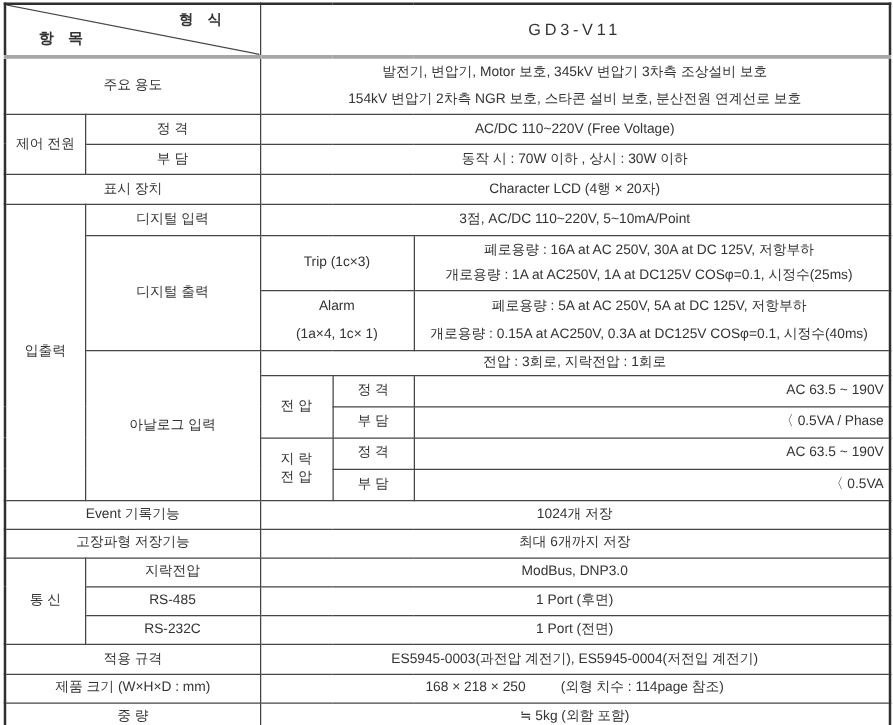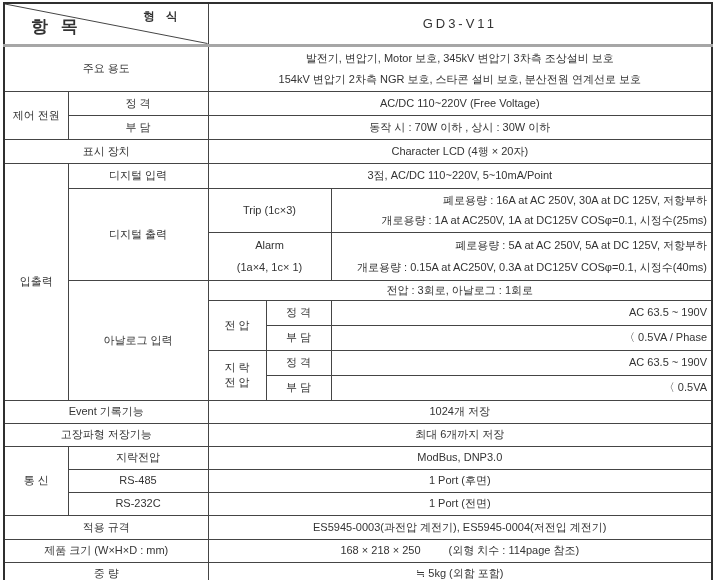--- a/index.html
+++ b/index.html
@@ -48,33 +48,33 @@
     letter-spacing: 4px;
     font-weight: bold;
     font-size: 11.5px;
   }
   .diag-bottom {
     position: absolute;
     bottom: 5px;
     left: 26px;
     letter-spacing: 4px;
     font-weight: bold;
-    font-size: 17px;
+    font-size: 12px;
   }
   td.model-cell {
     font-size: 13px;
     letter-spacing: 3px;
     color: #333;
     margin-left: 40px;
   }
   td.lbl { text-align: center; }
   td.val { text-align: center; }
   td.val-left { text-align: right; padding-left: 12px; }
   .twoline div { line-height: 21px; }
-  td.detail { text-align: right; padding-left: 0; }
+  td.detail { text-align: center; padding-left: 0; }
   td.detail div { line-height: 20px; white-space: nowrap; }
   td.alarm-lbl div { line-height: 22px; }
   td.alarm-detail div { line-height: 22px; white-space: nowrap; }
   .size-note { margin-left: 28px; }
 </style>
 </head>
 <body>
 
 <table class="spec">
   <colgroup>
@@ -142,21 +142,21 @@
       <div>(1a×4, 1c× 1)</div>
     </td>
     <td class="detail alarm-detail">
       <div>폐로용량 : 5A at AC 250V, 5A at DC 125V, 저항부하</div>
       <div>개로용량 : 0.15A at AC250V, 0.3A at DC125V COSφ=0.1, 시정수(40ms)</div>
     </td>
   </tr>
 
   <tr style="height:20px;">
     <td rowspan="5" class="lbl">아날로그 입력</td>
-    <td colspan="3" class="val">전압 : 3회로, 아날로그 : 1회로</td>
+    <td colspan="3" class="val">전압 : 3회로, 지락전압 : 1회로</td>
   </tr>
 
   <tr style="height:25px;">
     <td rowspan="2" class="lbl">전 압</td>
     <td class="lbl">정 격</td>
     <td class="val-left">AC 63.5 ~ 190V</td>
   </tr>
 
   <tr style="height:25px;">
     <td class="lbl">부 담</td>

